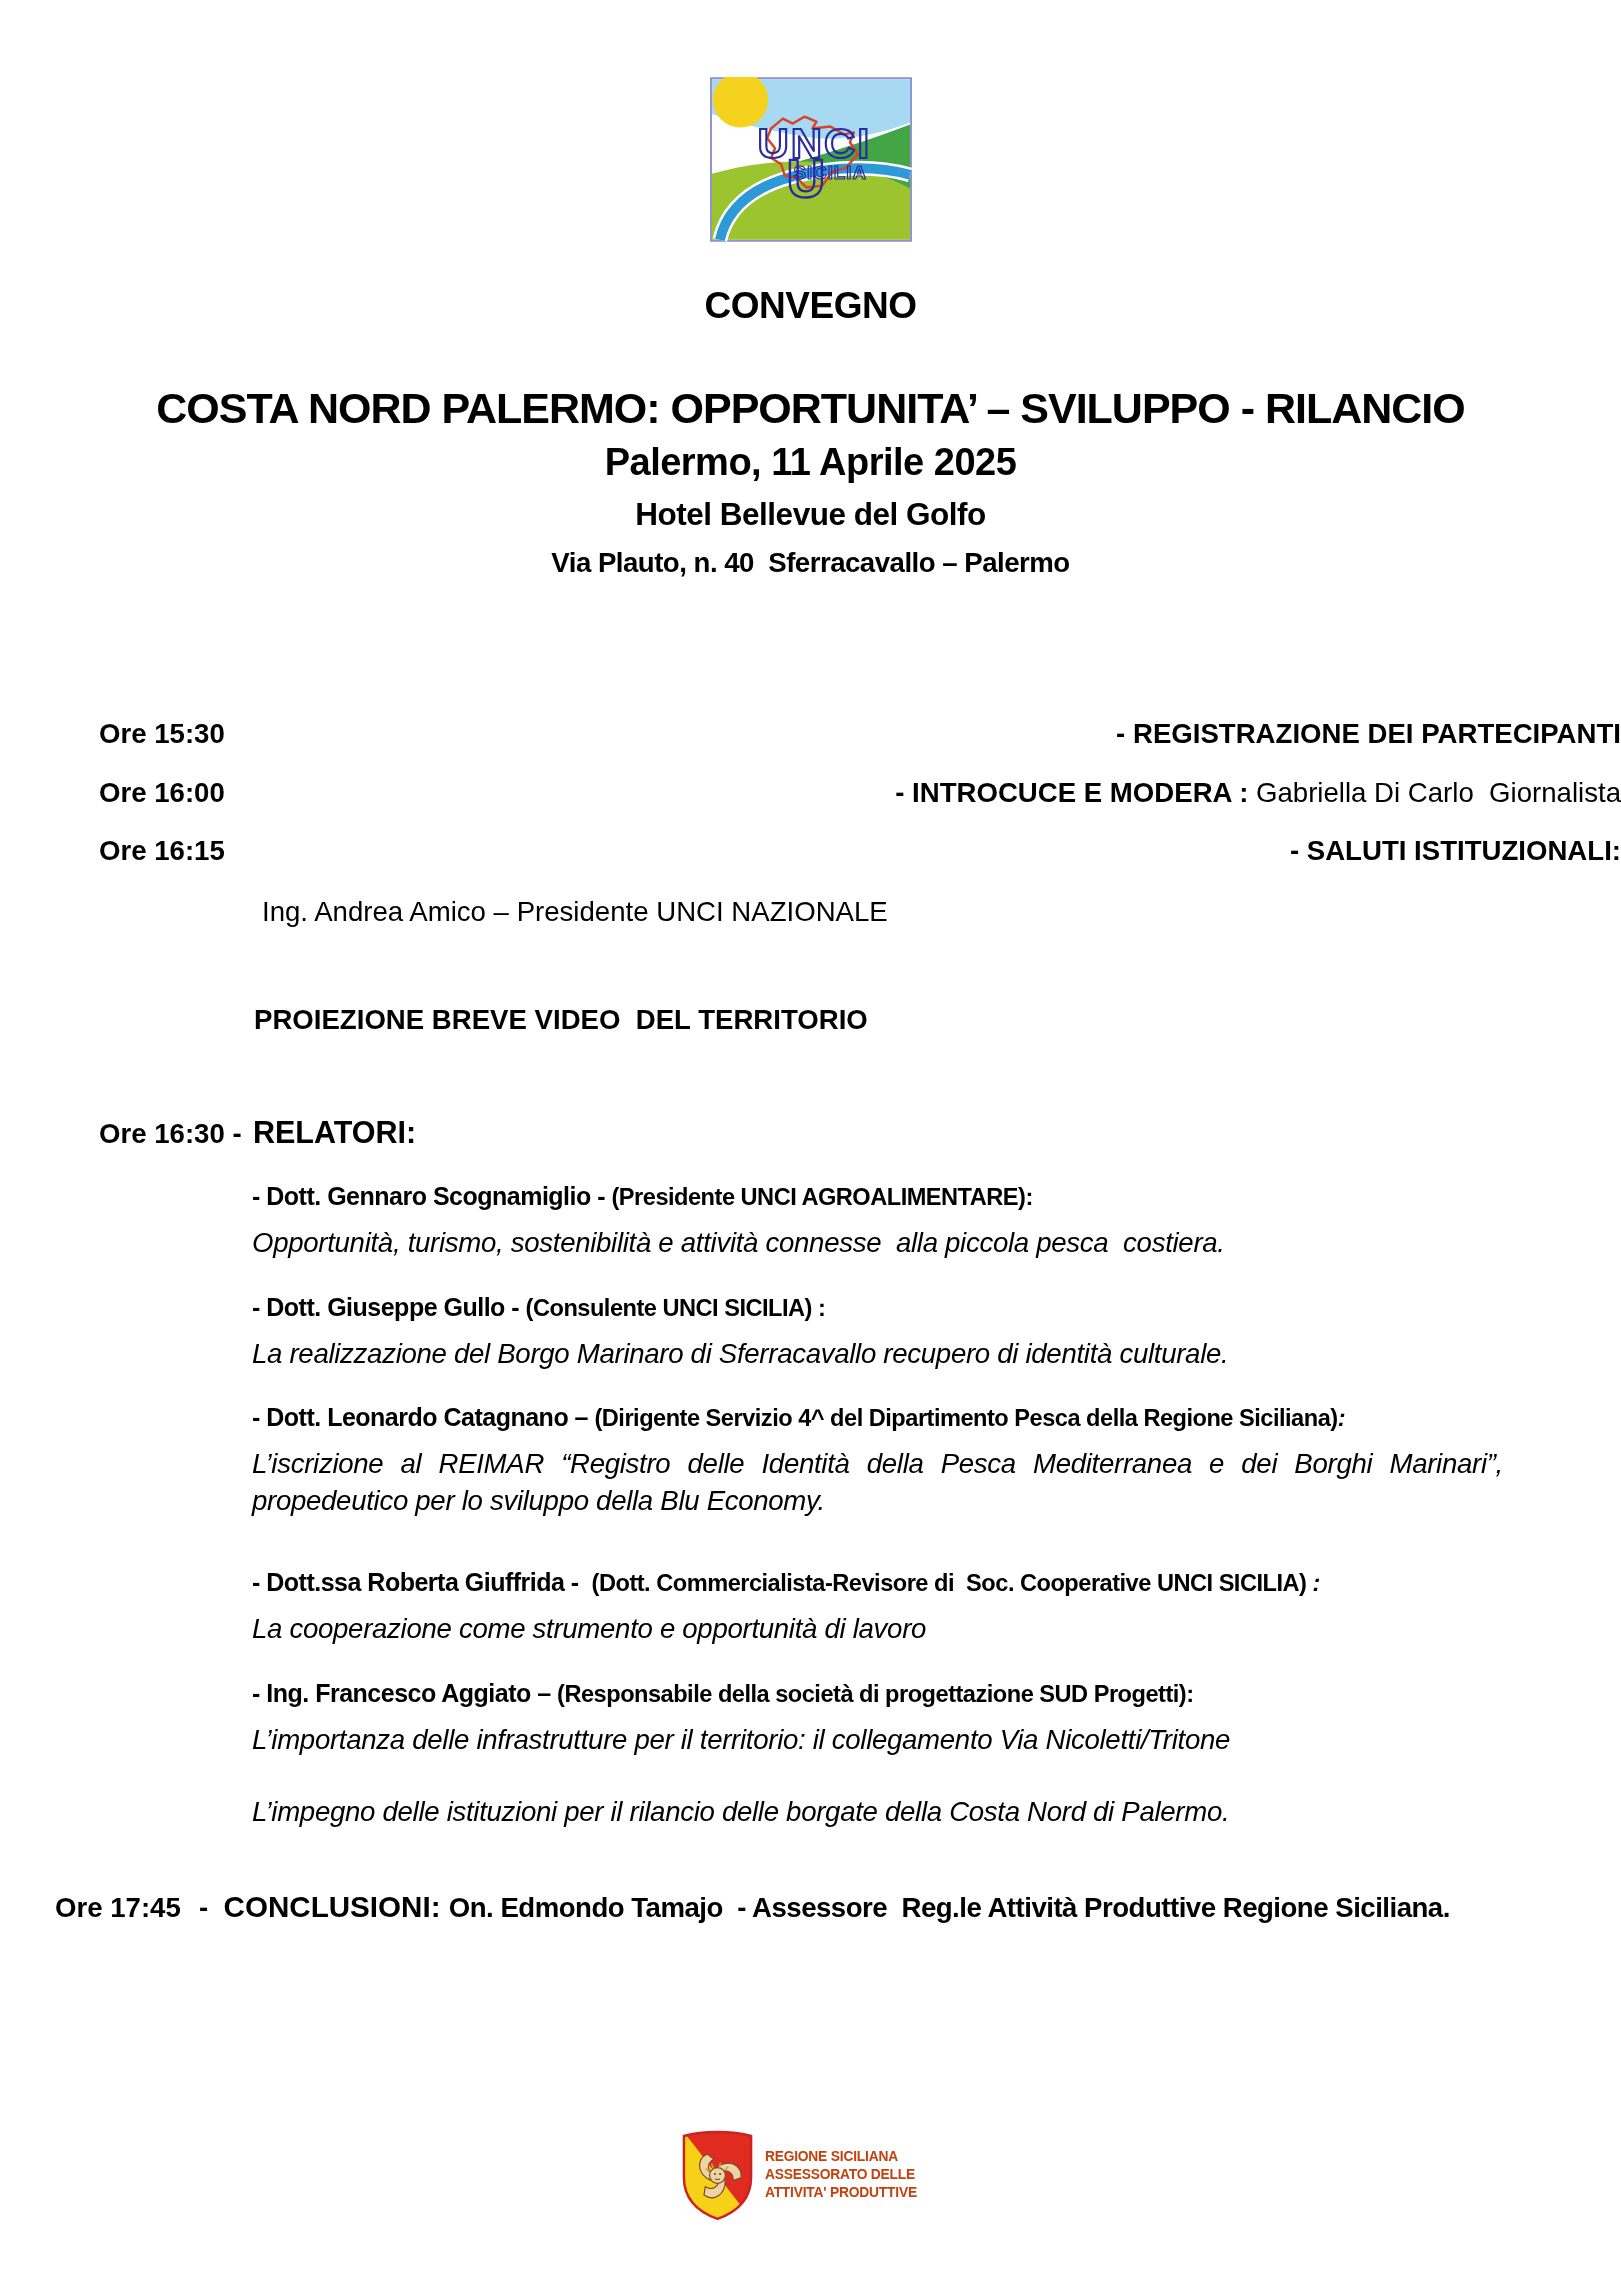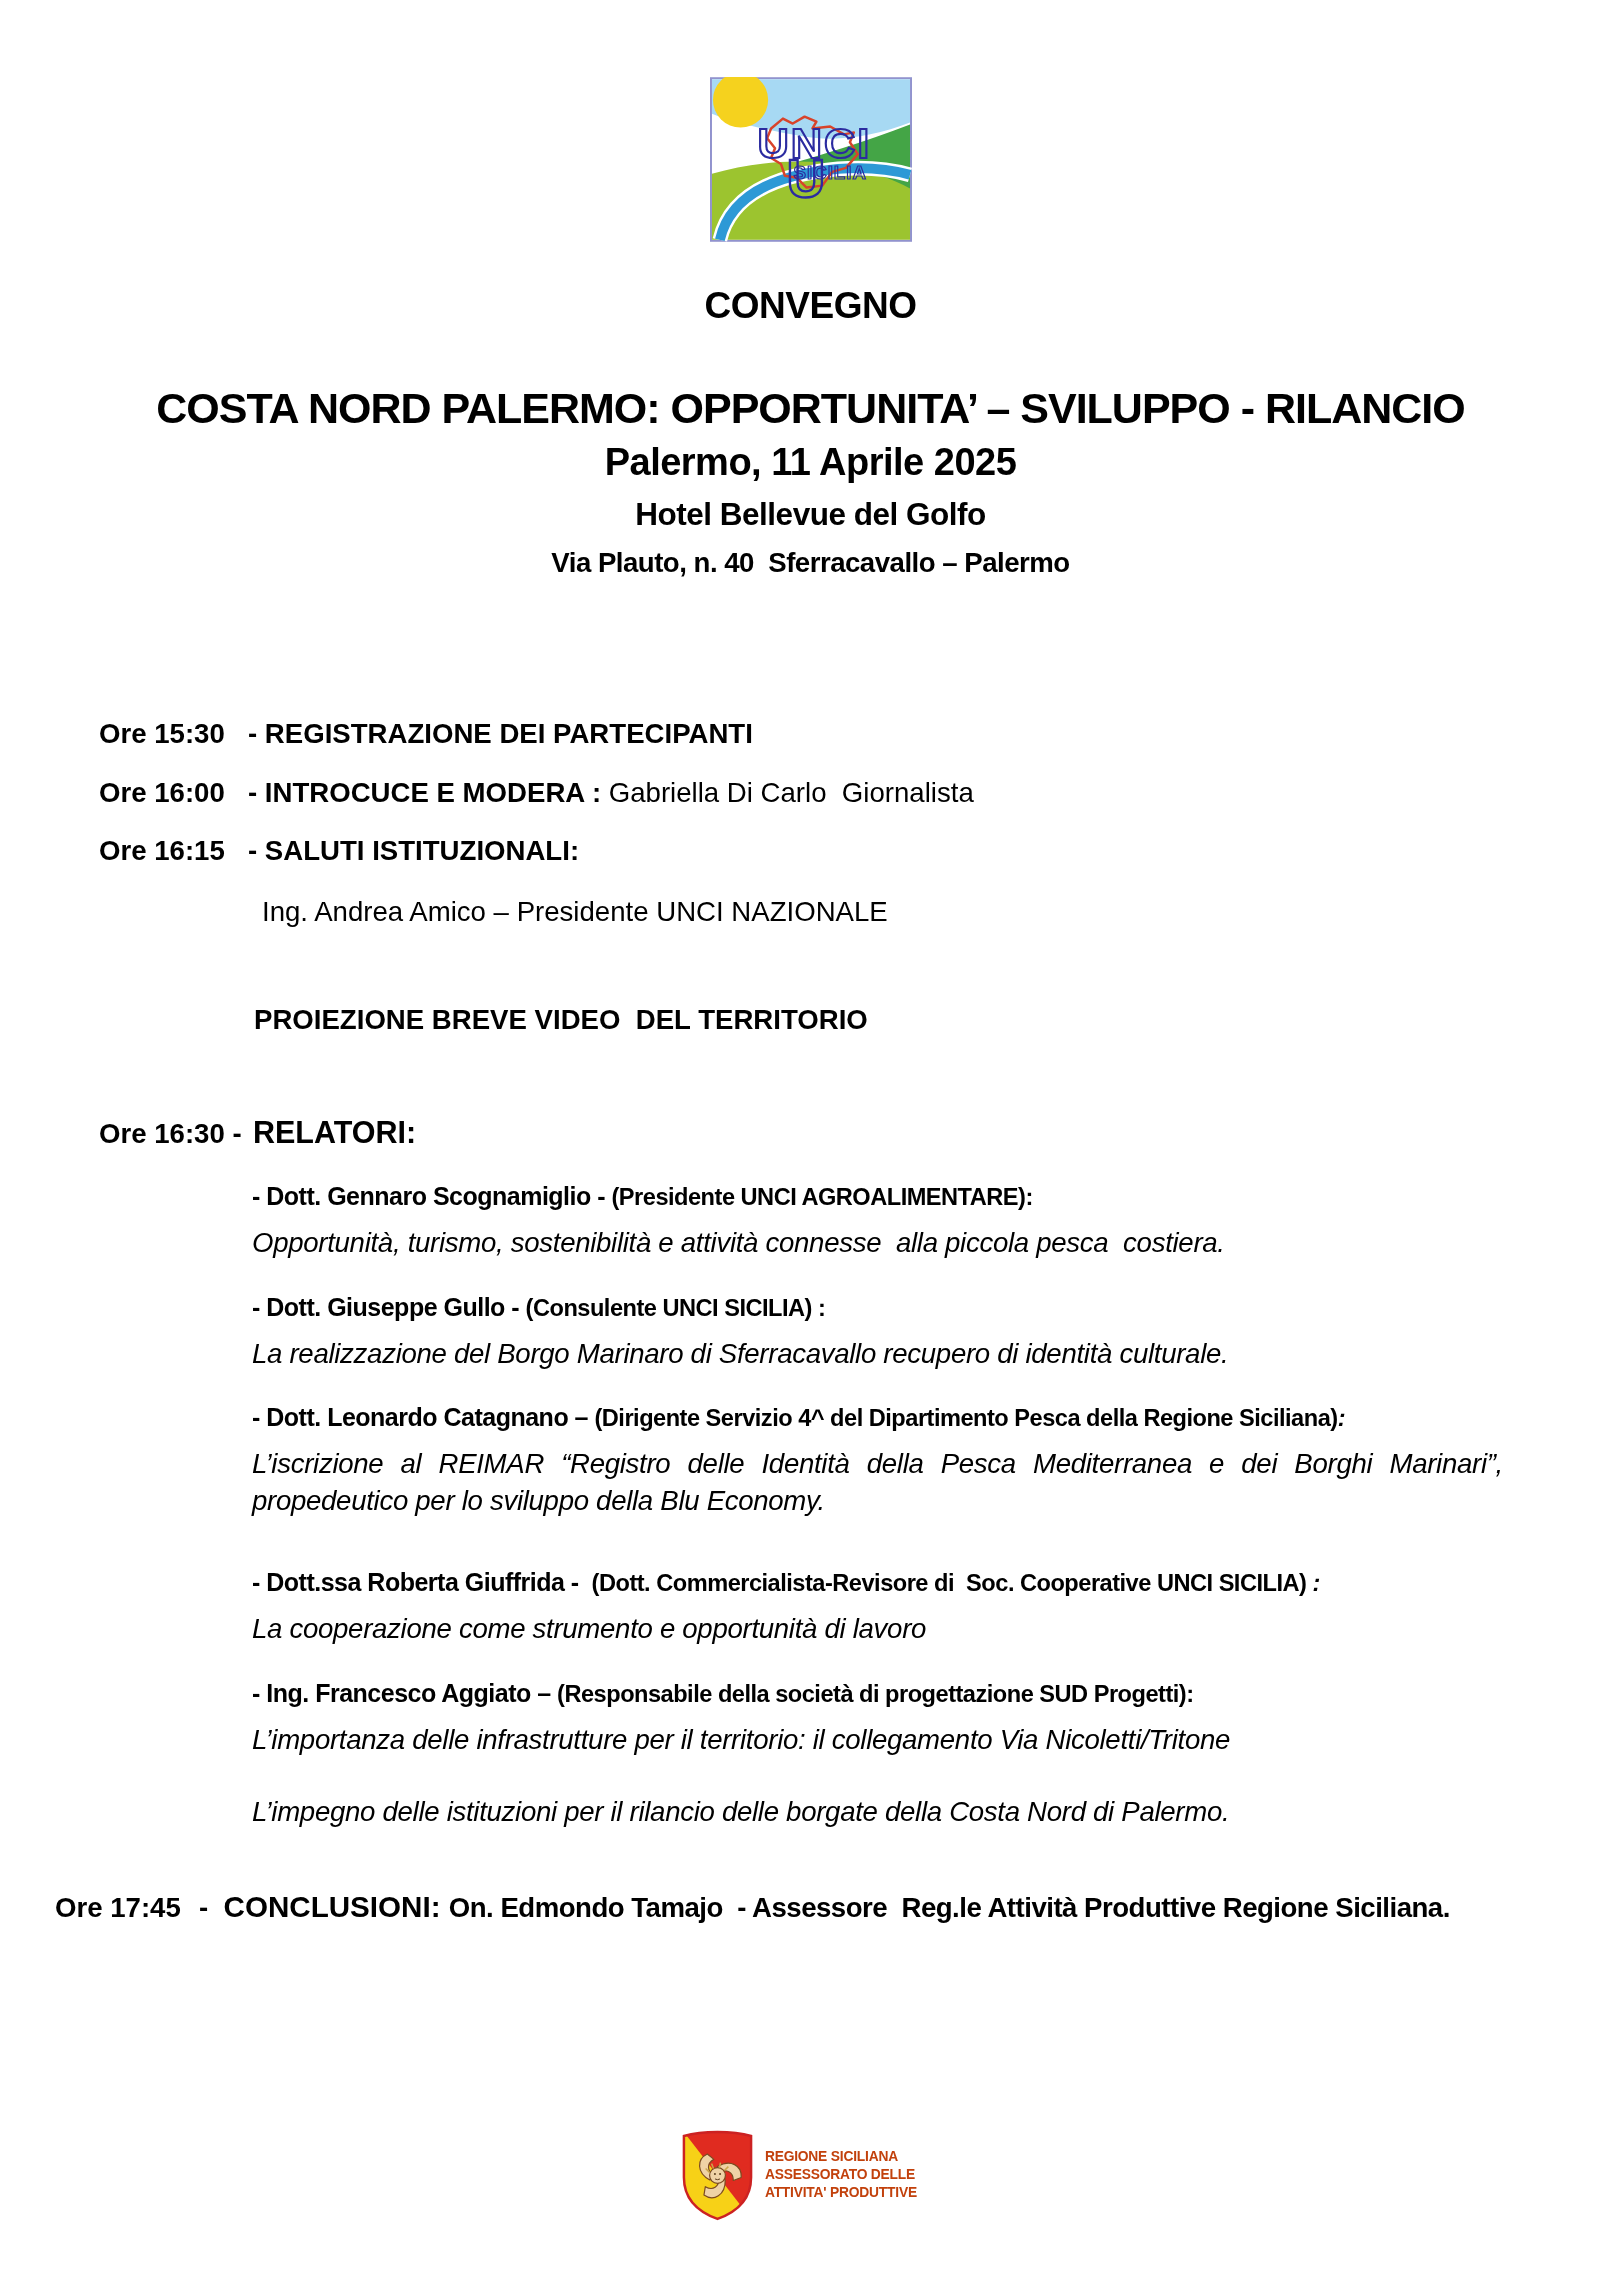--- a/index.html
+++ b/index.html
@@ -28,21 +28,21 @@
     font-size: 43px;
     font-weight: bold;
     letter-spacing: -1px;
     line-height: 1.15;
   }
   .title-date   { margin-top: 7.9px;  font-size: 38px; font-weight: bold; letter-spacing:-0.5px; }
   .title-venue  { margin-top: 11.8px; font-size: 31.5px; font-weight: bold; letter-spacing:-0.5px; }
   .title-addr   { margin-top: 13.8px; font-size: 27.6px; font-weight: bold; letter-spacing:-0.5px; }
 
   .schedule { margin-top: 136px; padding-left: 99px; }
-  .sched-row { display:flex; align-items:baseline; margin-bottom: 21.7px; line-height: 37px; }
+  .sched-row { display:flex; align-items:baseline; margin-bottom: 21.7px; line-height: 37px; justify-content: space-between; }
   .sched-time { flex: 0 0 149px; font-weight: bold; font-size: 27.6px; white-space: pre; }
   .sched-text { font-size: 27.6px; white-space: pre; }
   .sched-text .b { font-weight: bold; }
   .sched-text .n { font-weight: normal; }
 
   .saluti-speaker {
     margin: 23.6px 0 0 262px;
     font-size: 27.6px;
     line-height: 37px;
     white-space: pre;

